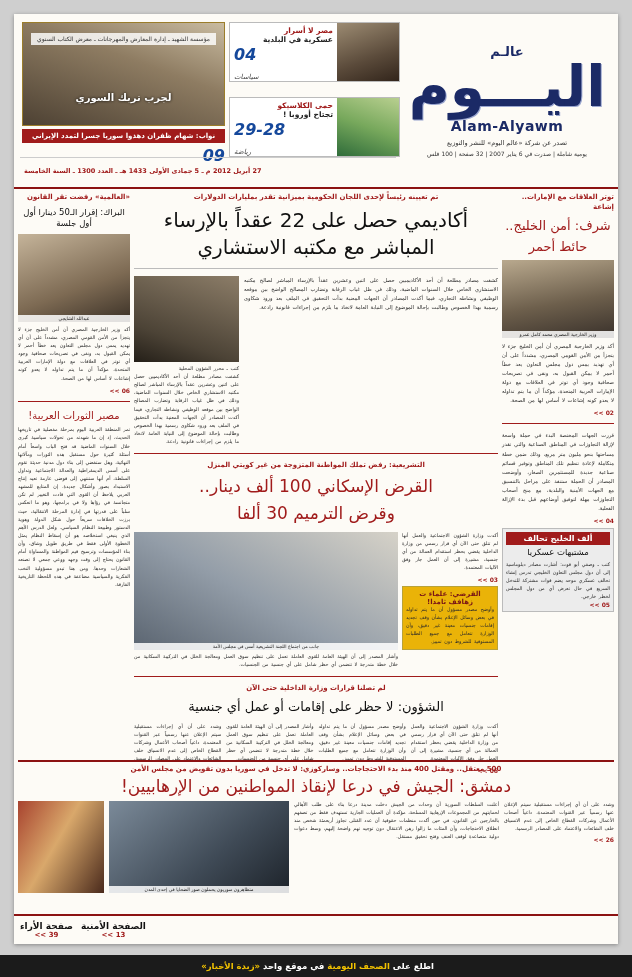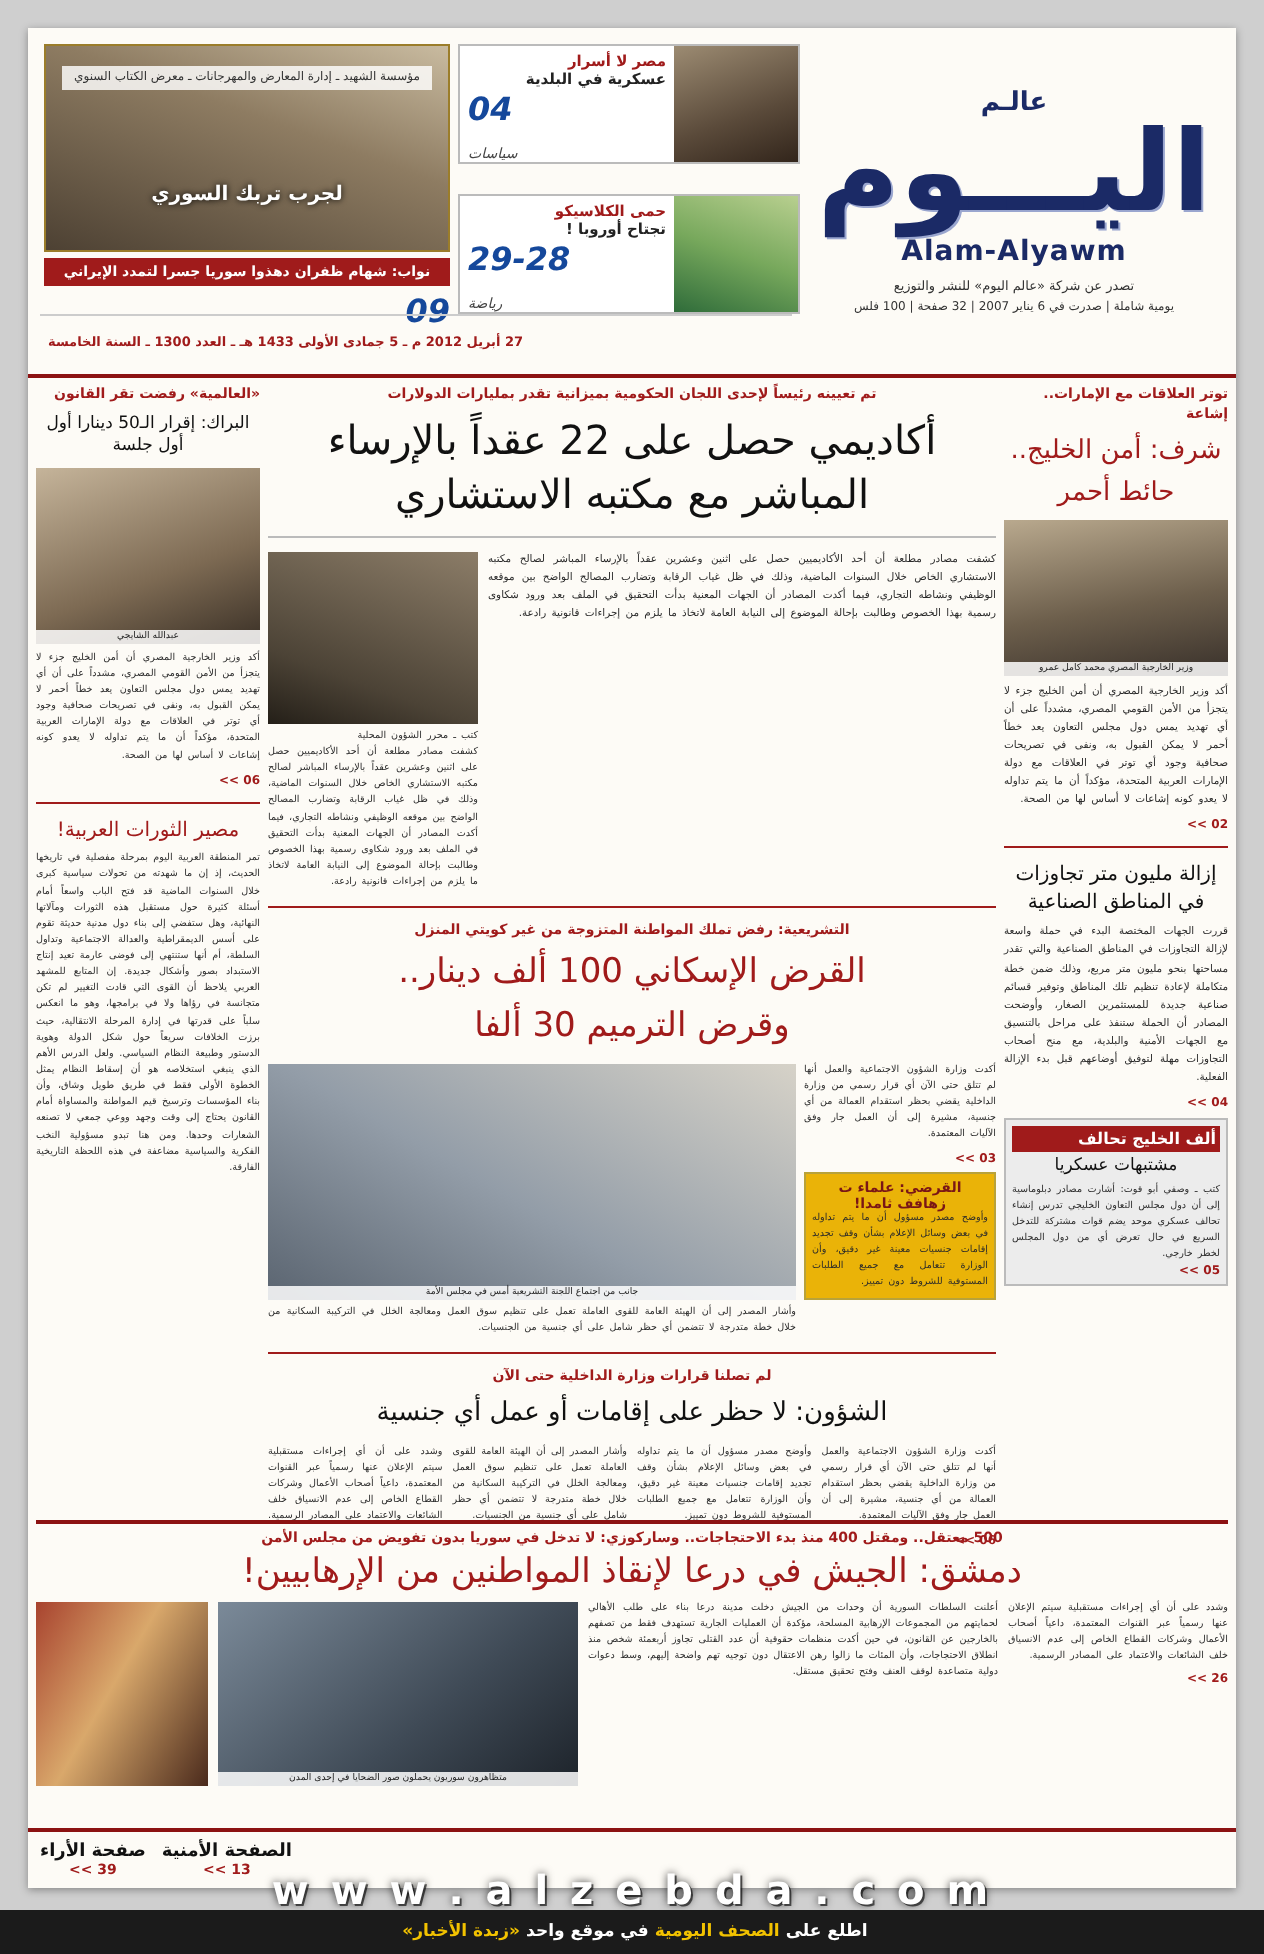--- a/index.html
+++ b/index.html
@@ -187,21 +187,21 @@
     background: #eab308; border: 1px solid #b8a23a; padding: 3px;
   }
   .boxyellow .t {
     direction: rtl; text-align: center; font-weight: bold;
     font-size: 7px; color: #7a1616;
   }
   .graybox {
     background: #ececec; border: 1px solid #bbb; padding: 3px;
   }
   .redbar {
-    background: #a01b1b; color: #fff; direction: rtl; 
+    background: #a01b1b; color: #fff; direction: rtl; text-align: center;
     font-size: 8px; font-weight: bold; padding: 2px;
   }
 
   
   .footbar {
     position: absolute; left: 0; right: 0; bottom: 0;
     height: 30px; border-top: 2px solid #8c1212;
     display: flex; flex-direction: row-reverse; align-items: center;
     padding: 0 6px; gap: 8px; direction: rtl;
   }
@@ -283,21 +283,20 @@
       <div class="col col-right">
         <div class="kicker">توتر العلاقات مع الإمارات.. إشاعة</div>
         <div class="headline h-md h-red">شرف: أمن الخليج..</div>
         <div class="headline h-md h-red">حائط أحمر</div>
         <div class="photo p-a" style="height:78px">
           <div class="cap">وزير الخارجية المصري محمد كامل عمرو</div>
         </div>
         <div class="txt">أكد وزير الخارجية المصري أن أمن الخليج جزء لا يتجزأ من الأمن القومي المصري، مشدداً على أن أي تهديد يمس دول مجلس التعاون يعد خطاً أحمر لا يمكن القبول به، ونفى في تصريحات صحافية وجود أي توتر في العلاقات مع دولة الإمارات العربية المتحدة، مؤكداً أن ما يتم تداوله لا يعدو كونه إشاعات لا أساس لها من الصحة.</div>
         <div class="refnum">02 &gt;&gt;</div>
         <hr class="rule-red">
-        <div class="headline h-sm">إزالة مليون متر تجاوزات في المناطق الصناعية</div>
         <div class="txt">قررت الجهات المختصة البدء في حملة واسعة لإزالة التجاوزات في المناطق الصناعية والتي تقدر مساحتها بنحو مليون متر مربع، وذلك ضمن خطة متكاملة لإعادة تنظيم تلك المناطق وتوفير قسائم صناعية جديدة للمستثمرين الصغار، وأوضحت المصادر أن الحملة ستنفذ على مراحل بالتنسيق مع الجهات الأمنية والبلدية، مع منح أصحاب التجاوزات مهلة لتوفيق أوضاعهم قبل بدء الإزالة الفعلية.</div>
         <div class="refnum">04 &gt;&gt;</div>
         <div class="graybox">
           <div class="redbar">ألف الخليج تحالف</div>
           <div class="headline h-xs" style="margin:2px 0">مشتبهات عسكريا</div>
           <div class="txt sm">كتب ـ وصفي أبو قوت: أشارت مصادر دبلوماسية إلى أن دول مجلس التعاون الخليجي تدرس إنشاء تحالف عسكري موحد يضم قوات مشتركة للتدخل السريع في حال تعرض أي من دول المجلس لخطر خارجي.</div>
           <div class="refnum">05 &gt;&gt;</div>
         </div>
       </div>
 
@@ -406,20 +405,19 @@
         <div class="fn">39 &gt;&gt;</div>
       </div>
       <div class="foot-item">
         <div class="ft">الصفحة الأمنية</div>
         <div class="fn">13 &gt;&gt;</div>
       </div>
     </div>
 
   </div>
 
-  <div class="watermark">w w w . a l z e b d a . c o m</div>
   <div class="bottomstrip">
     <span>اطلع على</span>
     <span class="hi">الصحف اليومية</span>
     <span>في موقع واحد</span>
     <span class="hi">«زبدة الأخبار»</span>
   </div>
 </div>
 
 </body></html>

